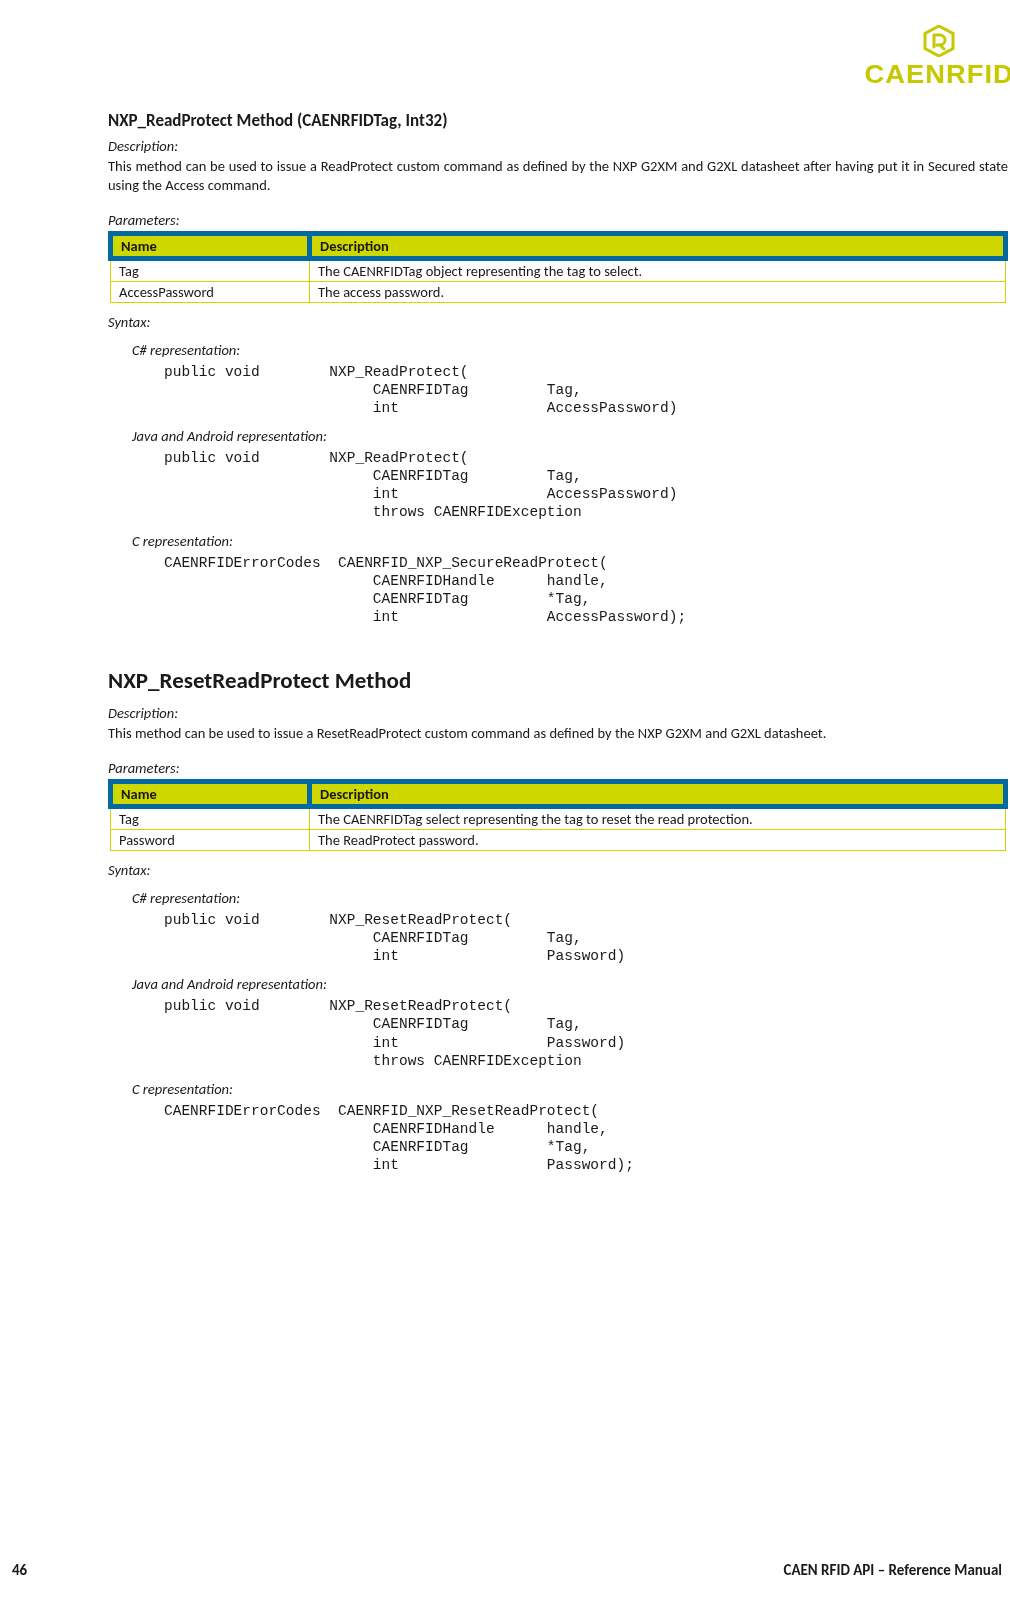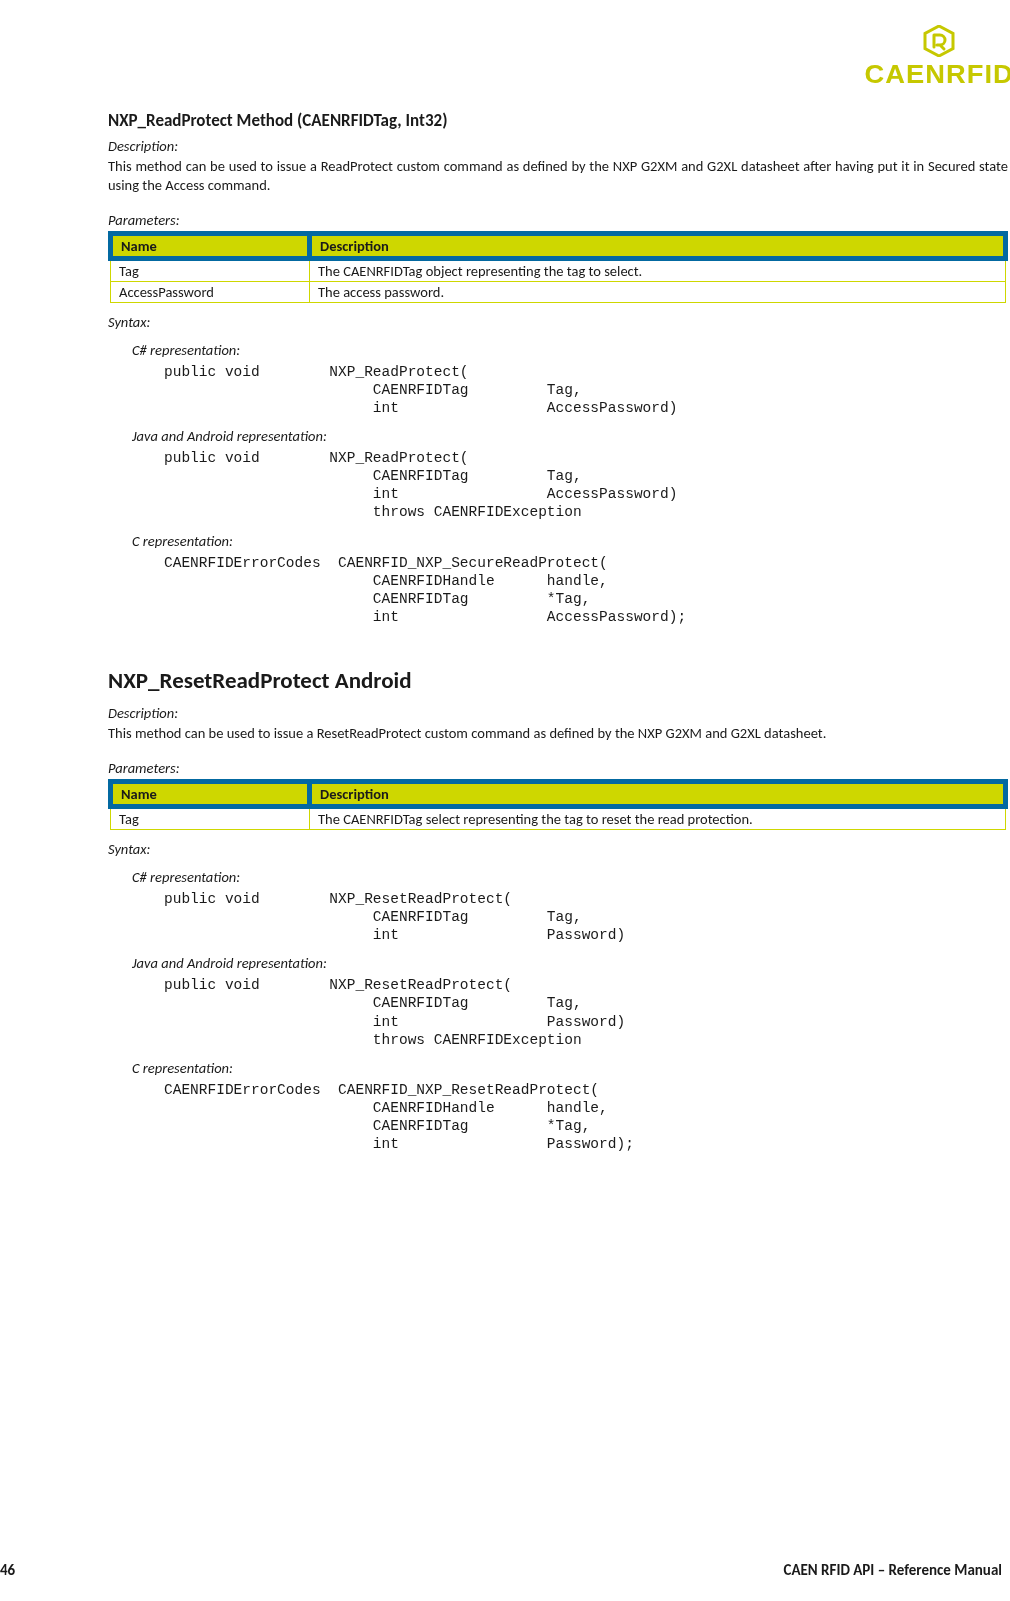--- a/index.html
+++ b/index.html
@@ -94,21 +94,21 @@
   .footer {
     position: absolute;
     bottom: 22px;
     left: 0;
     right: 0;
     display: flex;
     justify-content: space-between;
     font-weight: 700;
     font-size: 15px;
   }
-  .footer .pnum { padding-left: 0; }
+  .footer .pnum { padding-left: 12px; }
   .footer .ftitle { padding-right: 8px; }
 </style>
 </head>
 <body>
 
 <div class="page">
 
   <div class="logo">
     <span class="logo-icon">
       <svg width="32" height="32" viewBox="0 0 32 32">
@@ -156,35 +156,39 @@
                         int                 AccessPassword)
                         throws CAENRFIDException</pre>
 
       <div class="rep-label">C representation:</div>
       <pre class="code">CAENRFIDErrorCodes  CAENRFID_NXP_SecureReadProtect(
                         CAENRFIDHandle      handle,
                         CAENRFIDTag         *Tag,
                         int                 AccessPassword);</pre>
     </div>
 
-    <div class="method-title-big">NXP_ResetReadProtect Android</div>
+    <div class="method-title-big">NXP_ResetReadProtect Method</div>
     <div class="label-it">Description:</div>
     <div class="body-text">This method can be used to issue a ResetReadProtect custom command as defined by the NXP G2XM and G2XL datasheet.</div>
 
     <div class="label-it" style="margin-top:16px">Parameters:</div>
     <table class="params">
       <tbody>
           <tr>
         <th class="col-name">Name</th>
         <th>Description</th>
       </tr>
       <tr>
         <td>Tag</td>
         <td>The CAENRFIDTag select representing the tag to reset the read protection.</td>
       </tr>
+      <tr>
+        <td>Password</td>
+        <td>The ReadProtect password.</td>
+      </tr>
     </tbody>
       </table>
 
     <div class="label-it">Syntax:</div>
     <div class="syntax-block">
       <div class="rep-label">C# representation:</div>
       <pre class="code">public void        NXP_ResetReadProtect(
                         CAENRFIDTag         Tag,
                         int                 Password)</pre>
 

